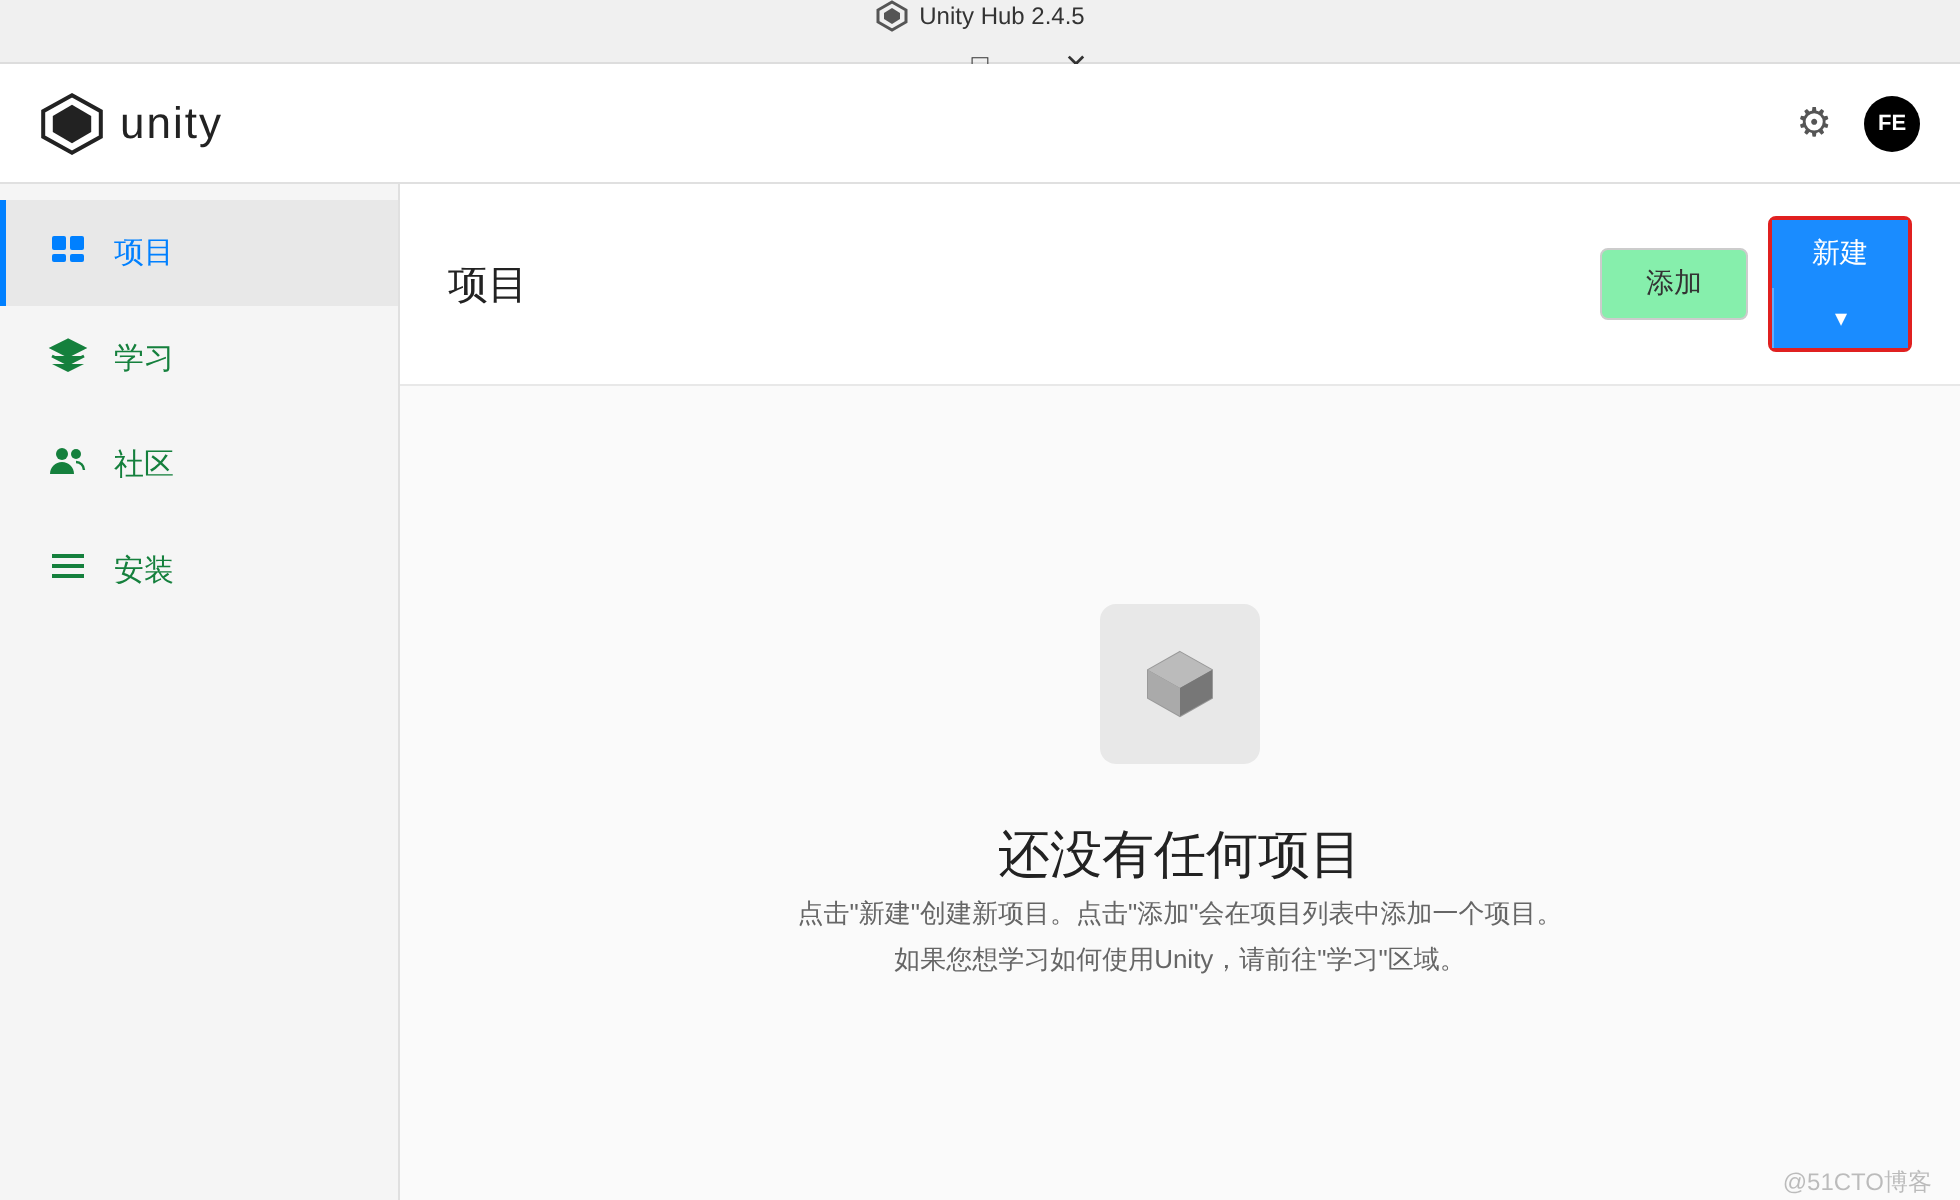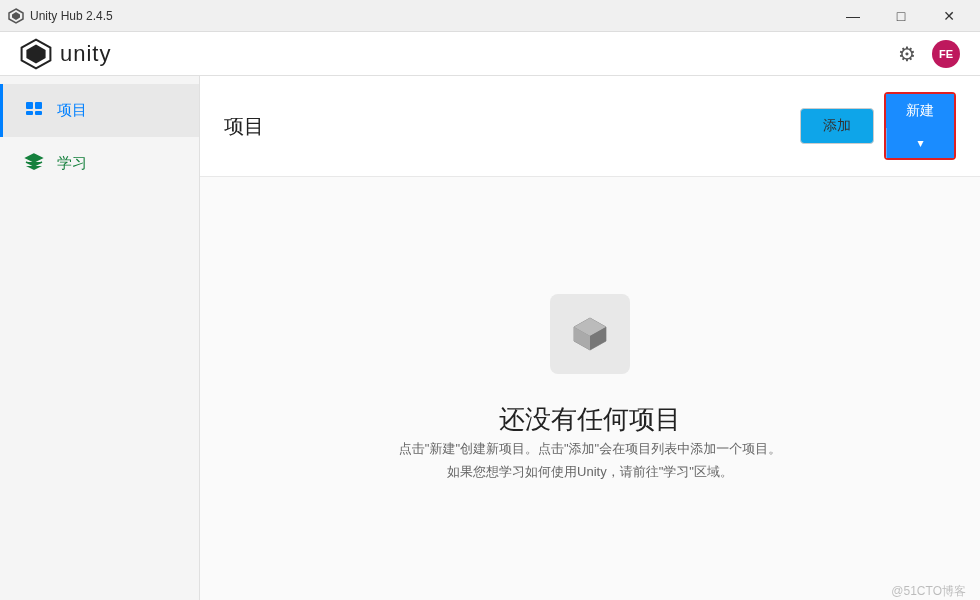--- a/index.html
+++ b/index.html
@@ -16,20 +16,21 @@
     
     .titlebar {
       display: flex;
       align-items: center;
       justify-content: space-between;
       background: #f0f0f0;
       height: 32px;
       padding: 0 8px;
       border-bottom: 1px solid #ddd;
       flex-shrink: 0;
+      flex-direction: column;
     }
     .titlebar-left {
       display: flex;
       align-items: center;
       gap: 6px;
     }
     .titlebar-icon {
       width: 16px;
       height: 16px;
     }
@@ -53,21 +54,21 @@
       font-size: 14px;
       color: #333;
     }
 
     
     .header {
       display: flex;
       align-items: center;
       justify-content: space-between;
       background: #fff;
-      height: 44px;
+      height: 60px;
       padding: 0 20px;
       border-bottom: 1px solid #e0e0e0;
       flex-shrink: 0;
     }
     .header-logo {
       display: flex;
       align-items: center;
       gap: 8px;
     }
     .unity-logo-icon {
@@ -86,21 +87,21 @@
       gap: 16px;
     }
     .gear-icon {
       font-size: 20px;
       color: #555;
       cursor: pointer;
     }
     .user-avatar {
       width: 28px;
       height: 28px;
-      background: #be185d;
+      background: #000000;
       border-radius: 50%;
       display: flex;
       align-items: center;
       justify-content: center;
       font-size: 11px;
       color: white;
       font-weight: bold;
     }
 
     
@@ -162,21 +163,21 @@
       font-weight: 400;
       color: #222;
     }
     .content-actions {
       display: flex;
       gap: 10px;
       align-items: center;
     }
     .btn-add {
       padding: 8px 22px;
-      background: #0ea5e9;
+      background: #86efac;
       border: 1px solid #ccc;
       border-radius: 4px;
       font-size: 14px;
       color: #333;
       cursor: pointer;
     }
 
     .btn-new-group {
       display: flex;
       align-items: stretch;
@@ -292,20 +293,41 @@
     </div>
     <div class="sidebar-item">
       <span class="icon">
         <svg width="20" height="20" viewBox="0 0 20 20" fill="currentColor">
           <path d="M10 3L2 7l8 4 8-4-8-4zM2 11l8 4 8-4M2 15l8 4 8-4"></path>
           <path d="M10 3L2 7l8 4 8-4-8-4z" stroke="currentColor" stroke-width="1.5" fill="none"></path>
           <path d="M2 11l8 4 8-4" stroke="currentColor" stroke-width="1.5" fill="none"></path>
         </svg>
       </span>
       <span>学习</span>
+    </div>
+    <div class="sidebar-item">
+      <span class="icon">
+        <svg width="20" height="20" viewBox="0 0 20 20" fill="currentColor">
+          <circle cx="7" cy="7" r="3"></circle>
+          <circle cx="14" cy="7" r="2.5"></circle>
+          <path d="M1 17c0-3.3 2.7-6 6-6s6 2.7 6 6"></path>
+          <path d="M14 11c2.2 0 4 1.8 4 4" stroke="currentColor" stroke-width="1.2" fill="none"></path>
+        </svg>
+      </span>
+      <span>社区</span>
+    </div>
+    <div class="sidebar-item">
+      <span class="icon">
+        <svg width="20" height="20" viewBox="0 0 20 20" fill="currentColor">
+          <rect x="2" y="4" width="16" height="2"></rect>
+          <rect x="2" y="9" width="16" height="2"></rect>
+          <rect x="2" y="14" width="16" height="2"></rect>
+        </svg>
+      </span>
+      <span>安装</span>
     </div>
   </div>
 
   <div class="content">
     <div class="content-header">
       <span class="content-title">项目</span>
       <div class="content-actions">
         <button class="btn-add">添加</button>
         <div class="btn-new-group">
           <button class="btn-new">新建</button>

